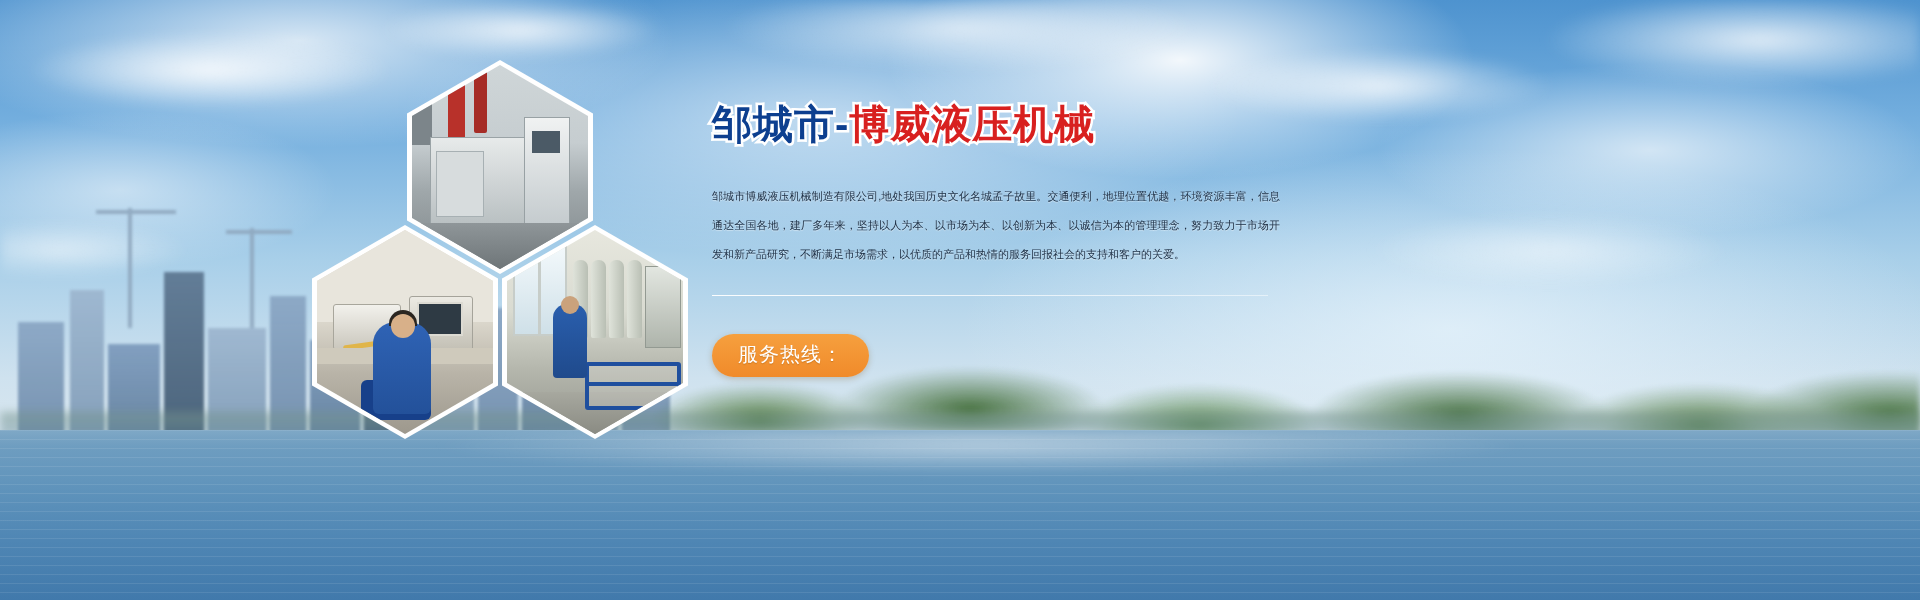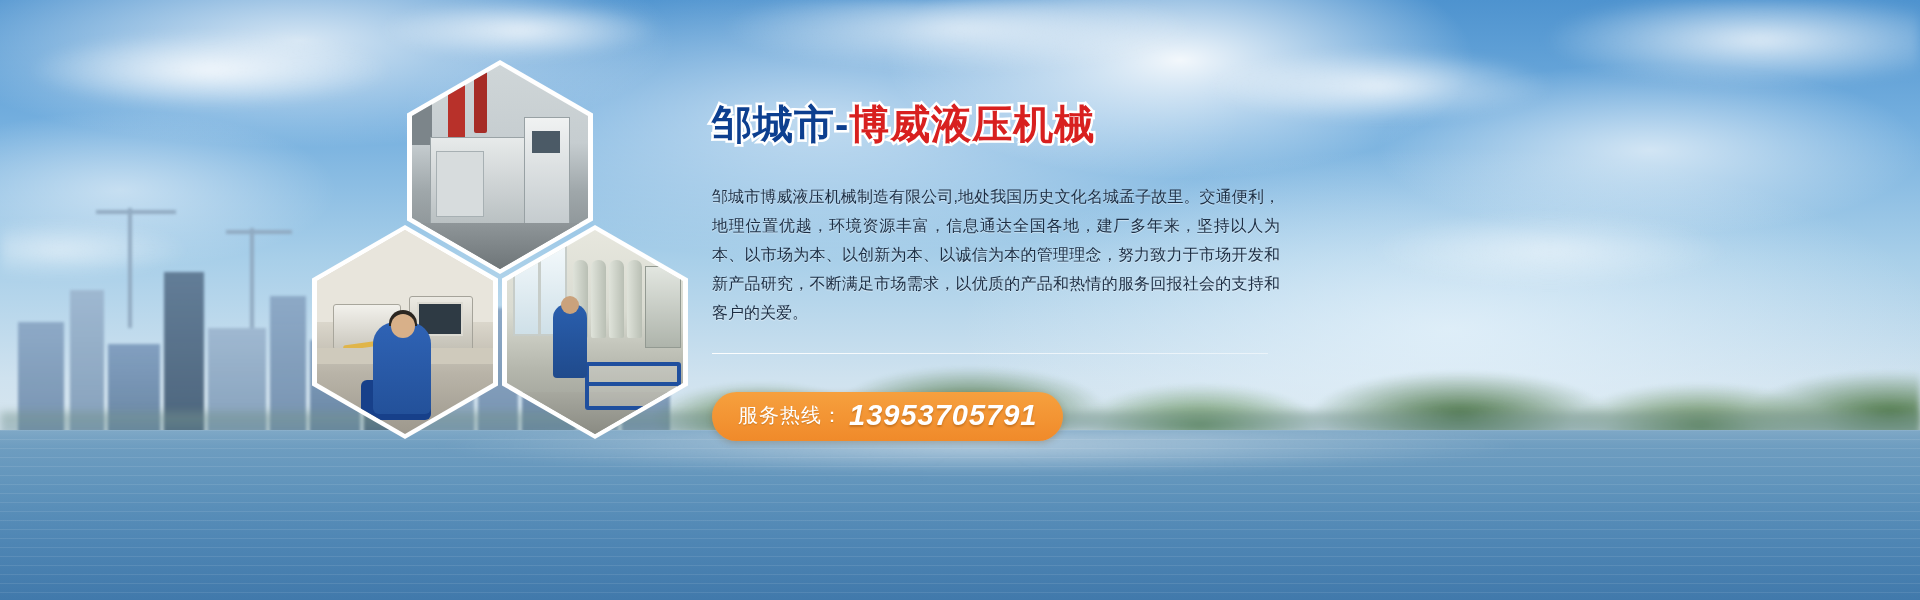--- a/index.html
+++ b/index.html
@@ -158,21 +158,21 @@
     color:#0d3f8f;
     -webkit-text-stroke:5px #ffffff;paint-order:stroke fill;
     text-shadow:0 1px 2px rgba(255,255,255,.9);
   }
   .title .t-red{
     color:#d8201f;
     -webkit-text-stroke:5px #ffffff;paint-order:stroke fill;
     text-shadow:0 1px 2px rgba(255,255,255,.9);
   }
   .desc{
-    margin:0;color:#1c2e44;font-size:16px;line-height:29px;
+    margin:0;color:#1c2e44;font-size:11px;line-height:29px;
     text-align:justify;width:568px;
     text-shadow:0 1px 1px rgba(255,255,255,.5);
   }
   .divider{
     margin-top:26px;width:556px;height:1px;
     background:linear-gradient(to right,rgba(255,255,255,.95),rgba(255,255,255,.5));
   }
   .hotline{
     margin-top:38px;display:inline-flex;align-items:center;
     background:linear-gradient(to bottom,#f6a03e,#f08a2a);
@@ -282,18 +282,17 @@
     <h1 class="title">
       <span class="t-blue">邹城市-</span><span class="t-red">博威液压机械</span>
     </h1>
 
     <p class="desc">邹城市博威液压机械制造有限公司,地处我国历史文化名城孟子故里。交通便利，地理位置优越，环境资源丰富，信息通达全国各地，建厂多年来，坚持以人为本、以市场为本、以创新为本、以诚信为本的管理理念，努力致力于市场开发和新产品研究，不断满足市场需求，以优质的产品和热情的服务回报社会的支持和客户的关爱。</p>
 
     <div class="divider"></div>
 
     <div class="hotline">
       <span class="hl-label">服务热线：</span>
-      <span class="hl-number">13953705791</span>
     </div>
 
   </div>
 
 </div>
 
 </body></html>

